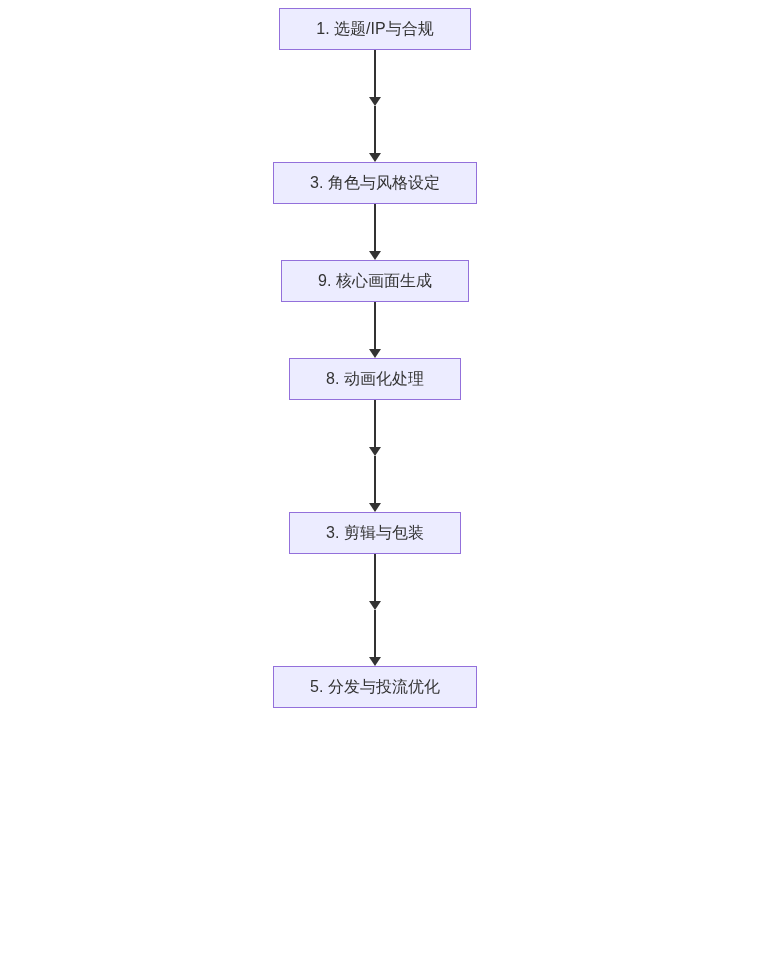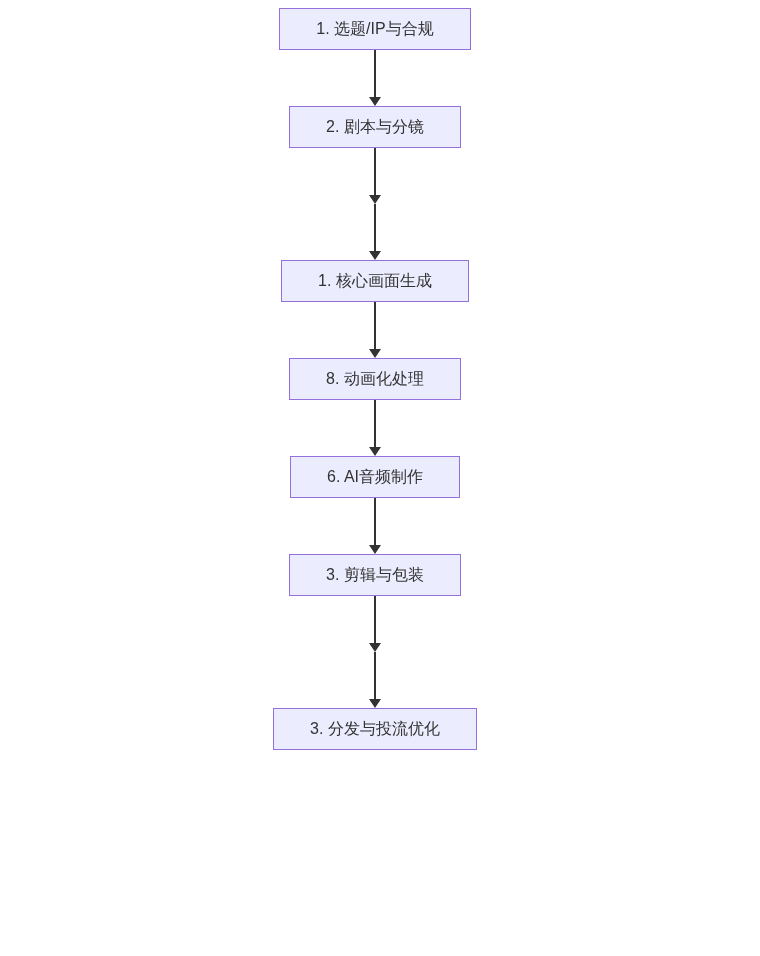--- a/index.html
+++ b/index.html
@@ -60,67 +60,64 @@
 
 <div class="flowchart" id="flowchart">
   <div class="node">
     <span class="node-label">1. 选题/IP与合规</span>
   </div>
   <div class="edge">
     <div class="edge-line"></div>
     <div class="edge-head"></div>
   </div>
 
+  <div class="edge">
+    <div class="edge-line"></div>
+    <div class="edge-head"></div>
+  </div>
+
   <div class="node">
-    <span class="node-label">2. 剧本与分镜</span>
+    <span class="node-label">3. 角色与风格设定</span>
   </div>
   <div class="edge">
     <div class="edge-line"></div>
     <div class="edge-head"></div>
   </div>
 
-  <div class="edge">
-    <div class="edge-line"></div>
-    <div class="edge-head"></div>
-  </div>
-
   <div class="node">
-    <span class="node-label">1. 核心画面生成</span>
+    <span class="node-label">9. 核心画面生成</span>
   </div>
   <div class="edge">
     <div class="edge-line"></div>
     <div class="edge-head"></div>
   </div>
 
   <div class="node">
     <span class="node-label">8. 动画化处理</span>
   </div>
   <div class="edge">
     <div class="edge-line"></div>
     <div class="edge-head"></div>
   </div>
 
-  <div class="node">
-    <span class="node-label">6. AI音频制作</span>
-  </div>
   <div class="edge">
     <div class="edge-line"></div>
     <div class="edge-head"></div>
   </div>
 
   <div class="node">
     <span class="node-label">3. 剪辑与包装</span>
   </div>
   <div class="edge">
     <div class="edge-line"></div>
     <div class="edge-head"></div>
   </div>
 
   <div class="edge">
     <div class="edge-line"></div>
     <div class="edge-head"></div>
   </div>
 
   <div class="node">
-    <span class="node-label">3. 分发与投流优化</span>
+    <span class="node-label">5. 分发与投流优化</span>
   </div>
 
 </div>
 
 </body></html>

